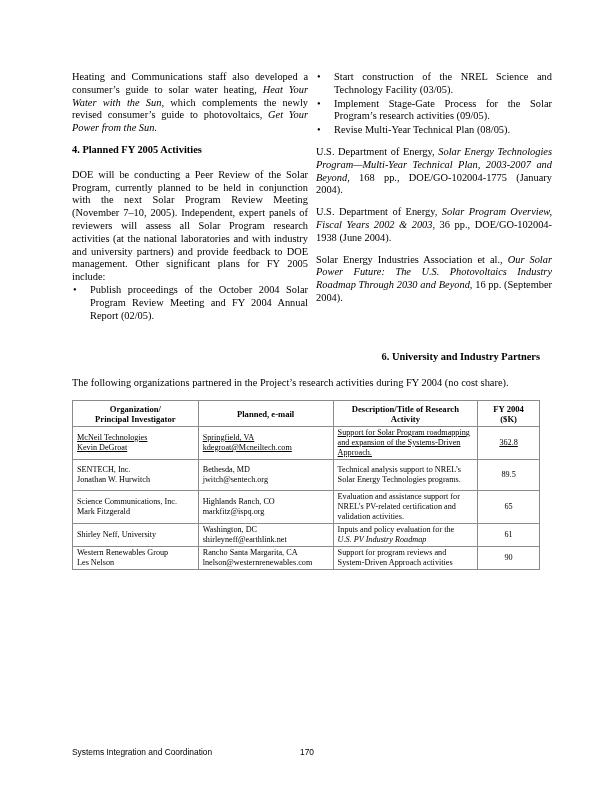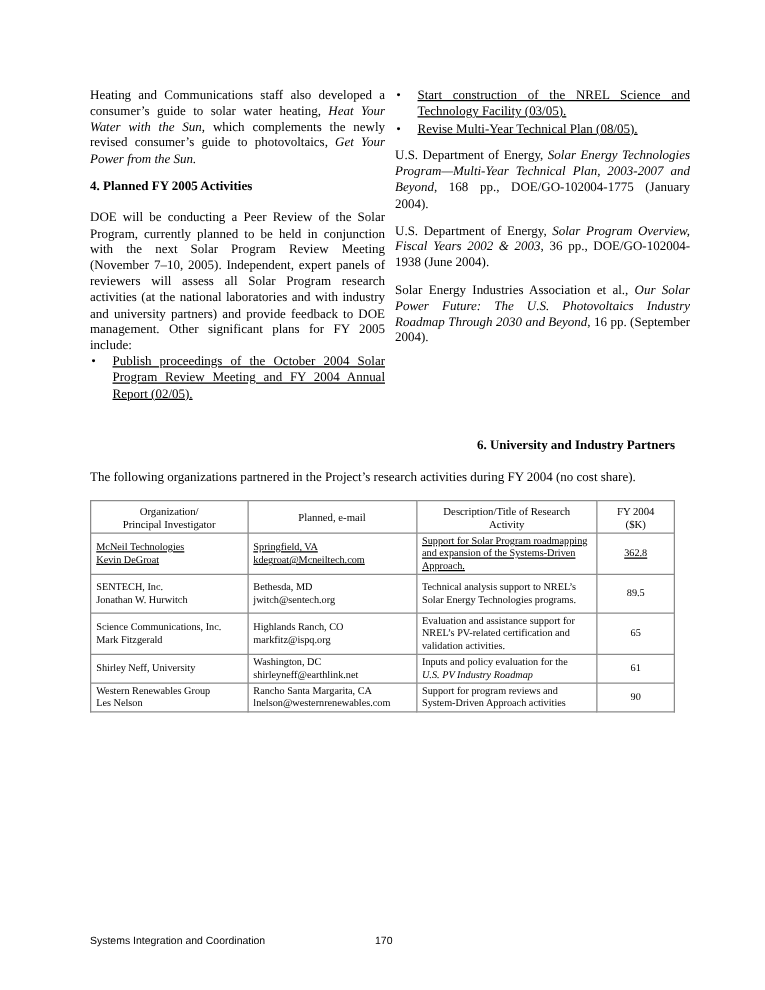--- a/index.html
+++ b/index.html
@@ -4,50 +4,51 @@
 <style>
   html, body { margin:0; padding:0; background:#ffffff; }
   body { width:612px; height:792px; position:relative; overflow:hidden;
          font-family:"Liberation Serif", serif; color:#000; }
   .col { position:absolute; width:236px; font-size:10.4px; line-height:12.8px; }
   .col.left { left:72px; top:71px; }
   .col.right { left:316px; top:71px; }
   p { margin:0 0 9px 0; text-align:justify; }
   h2 { font-size:10.4px; font-weight:bold; margin:0 0 12px 0; line-height:12.8px; }
   ul.bullets { list-style:none; margin:0 0 9px 0; padding:0; }
-  ul.bullets li { position:relative; padding-left:18px; text-align:justify; margin-bottom:1px;text-decoration:underline; }
+  ul.bullets li { position:relative; padding-left:18px; text-align:justify; margin-bottom:1px; }
   ul.bullets li::before { content:"\2022"; position:absolute; left:1px; top:0; }
   .center-head { position:absolute; left:72px; width:468px; top:351px;
                  text-align:right; font-size:10.4px; font-weight:bold; }
   .intro { position:absolute; left:72px; width:468px; top:377px;
            font-size:10.4px; }
   table.partners { position:absolute; left:72px; top:400px; width:468px;
                    border-collapse:collapse; font-size:8.2px; line-height:10px; }
   table.partners th, table.partners td { border:1px solid #8a8a8a; padding:1px 4px; vertical-align:middle; }
-  table.partners th { font-weight:normal; text-align:center; font-size:8.6px; height:23px; }
+  table.partners th { font-weight:bold; text-align:center; font-size:8.6px; height:23px; }
   td.amt { text-align:center; }
   .footer-left { position:absolute; left:72px; top:747px; font-family:"Liberation Sans", sans-serif; font-size:8.4px; }
   .footer-page { position:absolute; left:300px; top:747px; font-family:"Liberation Sans", sans-serif; font-size:8.4px; }
   i { font-style:italic; }
 </style>
 </head>
 <body>
 
 <div class="col left">
   <p><span>Heating and Communications staff also developed a consumer’s guide to solar water heating, </span><i>Heat Your Water with the Sun,</i><span> which complements the newly revised consumer’s guide to photovoltaics, </span><i>Get Your Power from the Sun.</i></p>
   <h2 style="margin-top:0;">4.  Planned FY 2005 Activities</h2>
   <p style="margin-bottom:0;">DOE will be conducting a Peer Review of the Solar Program, currently planned to be held in conjunction with the next Solar Program Review Meeting (November 7–10, 2005).  Independent, expert panels of reviewers will assess all Solar Program research activities (at the national laboratories and with industry and university partners) and provide feedback to DOE management.  Other significant plans for FY 2005 include:</p>
   <ul class="bullets">
     <li>Publish proceedings of the October 2004 Solar Program Review Meeting and FY 2004 Annual Report (02/05).</li>
   </ul>
 </div>
 
 <div class="col right">
   <ul class="bullets">
     <li>Start construction of the NREL Science and Technology Facility (03/05).</li>
+    <li>Implement Stage-Gate Process for the Solar Program’s research activities (09/05).</li>
     <li>Revise Multi-Year Technical Plan (08/05).</li>
   </ul>
   <p><span>U.S. Department of Energy, </span><i>Solar Energy Technologies Program—Multi-Year Technical Plan, 2003-2007 and Beyond</i><span>, 168 pp., DOE/GO-102004-1775 (January 2004).</span></p>
   <p><span>U.S. Department of Energy, </span><i>Solar Program Overview, Fiscal Years 2002 &amp; 2003</i><span>, 36 pp., DOE/GO-102004-1938 (June 2004).</span></p>
   <p><span>Solar Energy Industries Association et al., </span><i>Our Solar Power Future: The U.S. Photovoltaics Industry Roadmap Through 2030 and Beyond</i><span>, 16 pp. (September 2004).</span></p>
 </div>
 
 <div class="center-head">6.  University and Industry Partners</div>
 <div class="intro">The following organizations partnered in the Project’s research activities during FY 2004 (no cost share).</div>
 

